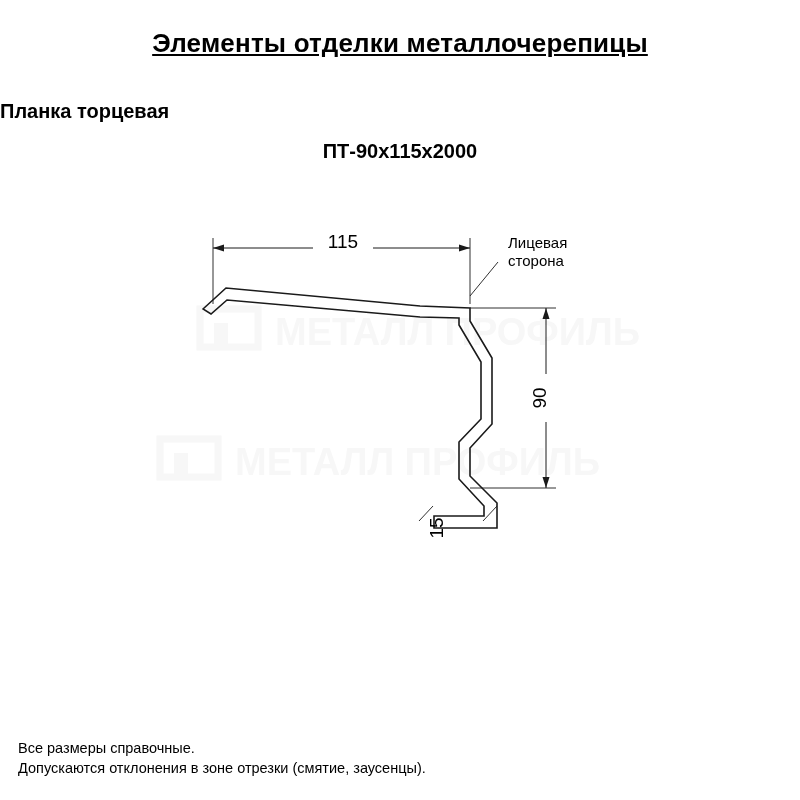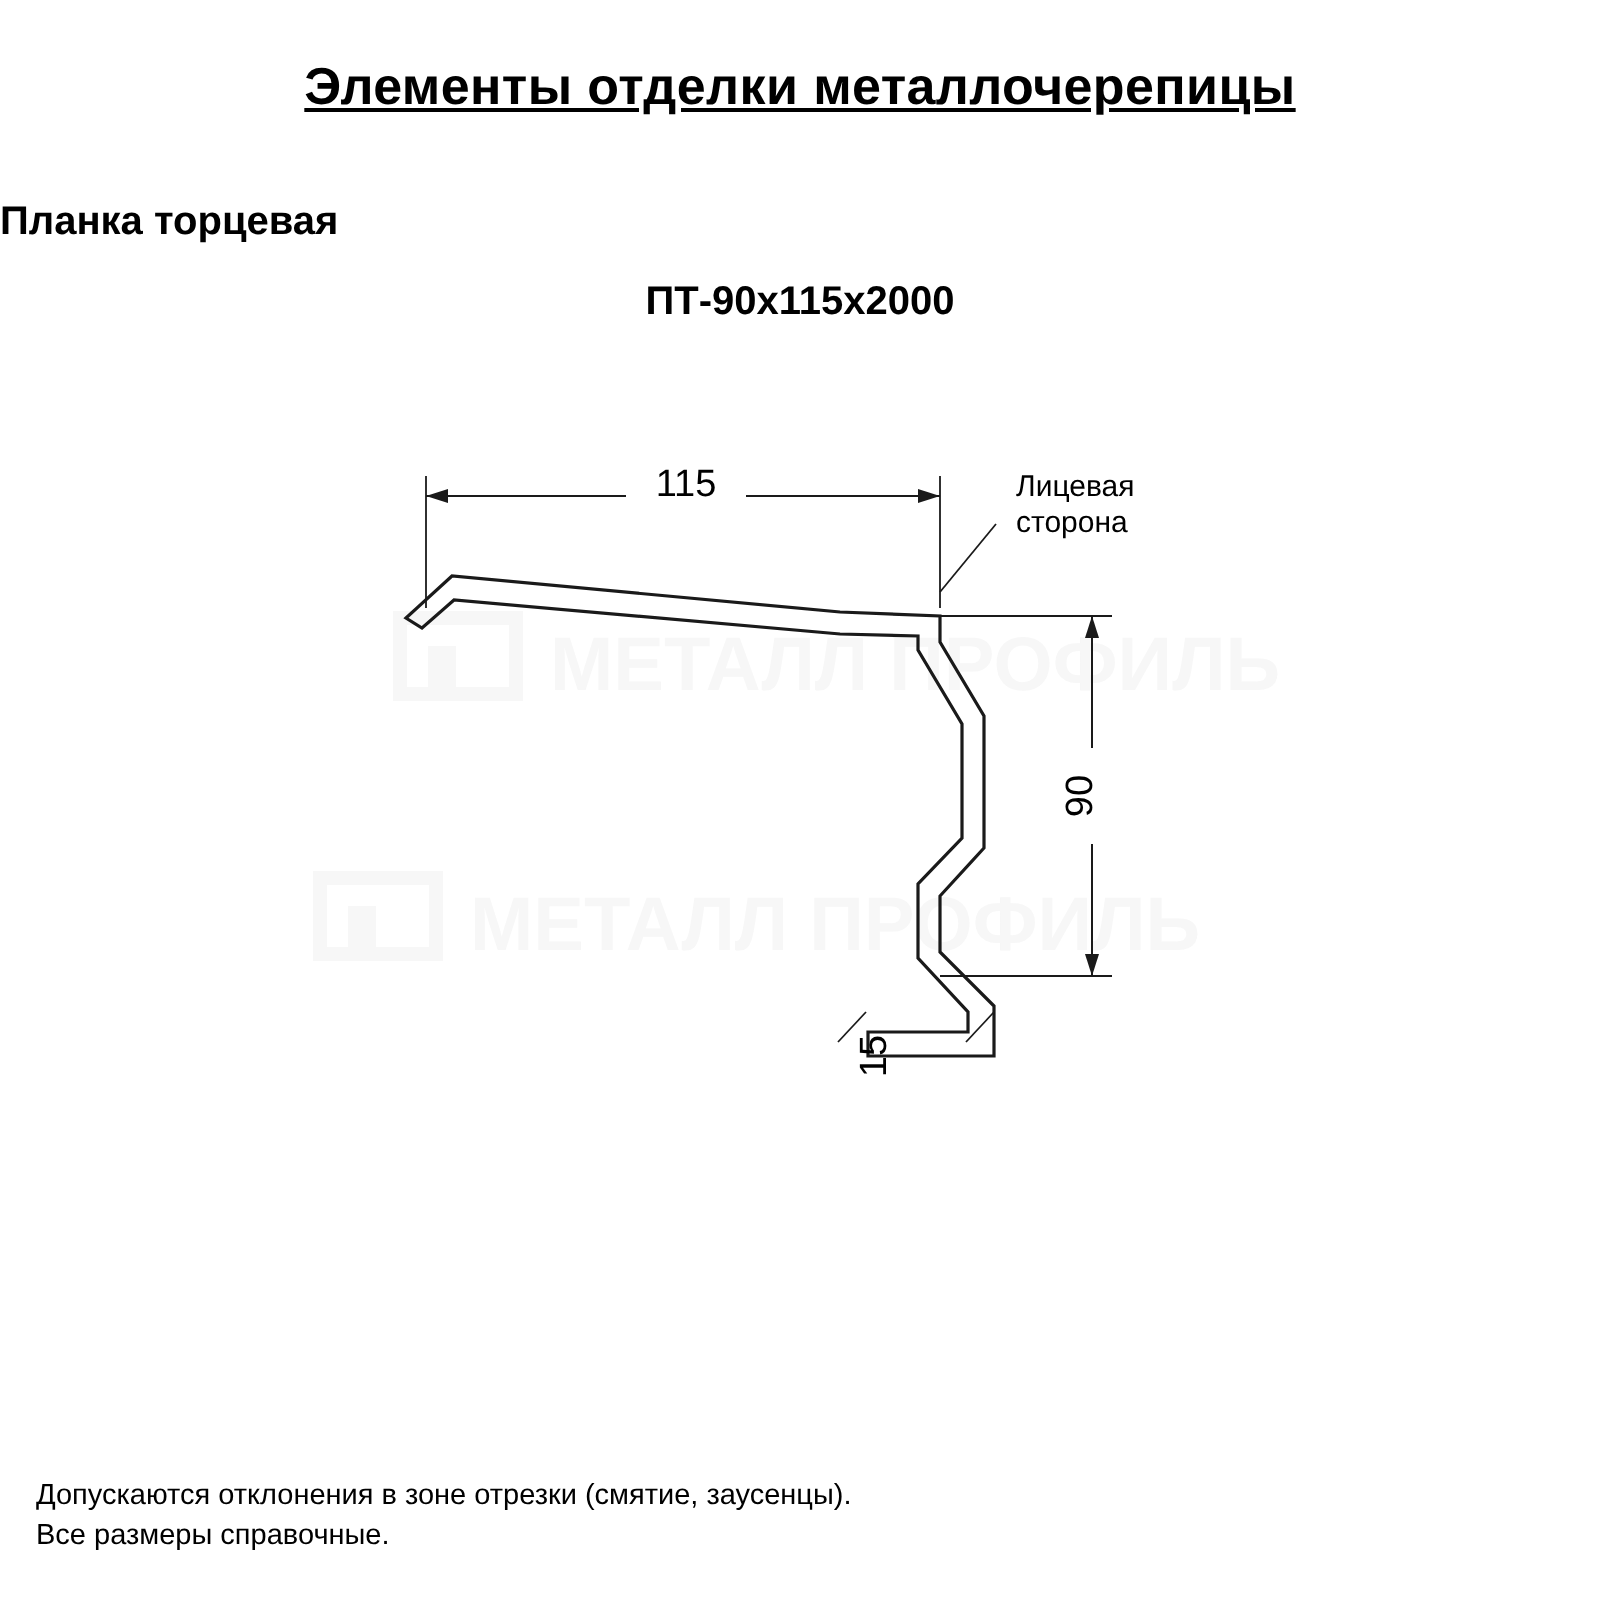--- a/index.html
+++ b/index.html
@@ -179,17 +179,17 @@
       <g stroke="#1a1a1a" stroke-width="0.9">
         <line x1="498" y1="86" x2="470" y2="120"></line>
       </g>
       <text class="label-text" x="508" y="72">Лицевая</text>
       <text class="label-text" x="508" y="90">сторона</text>
 
     </svg>
   </div>
 
   <div class="footnotes">
+    <div>Все размеры справочные.</div>
     <div>Допускаются отклонения в зоне отрезки (смятие, заусенцы).</div>
-    <div>Все размеры справочные.</div>
   </div>
 
 </div>
 
 </body></html>

